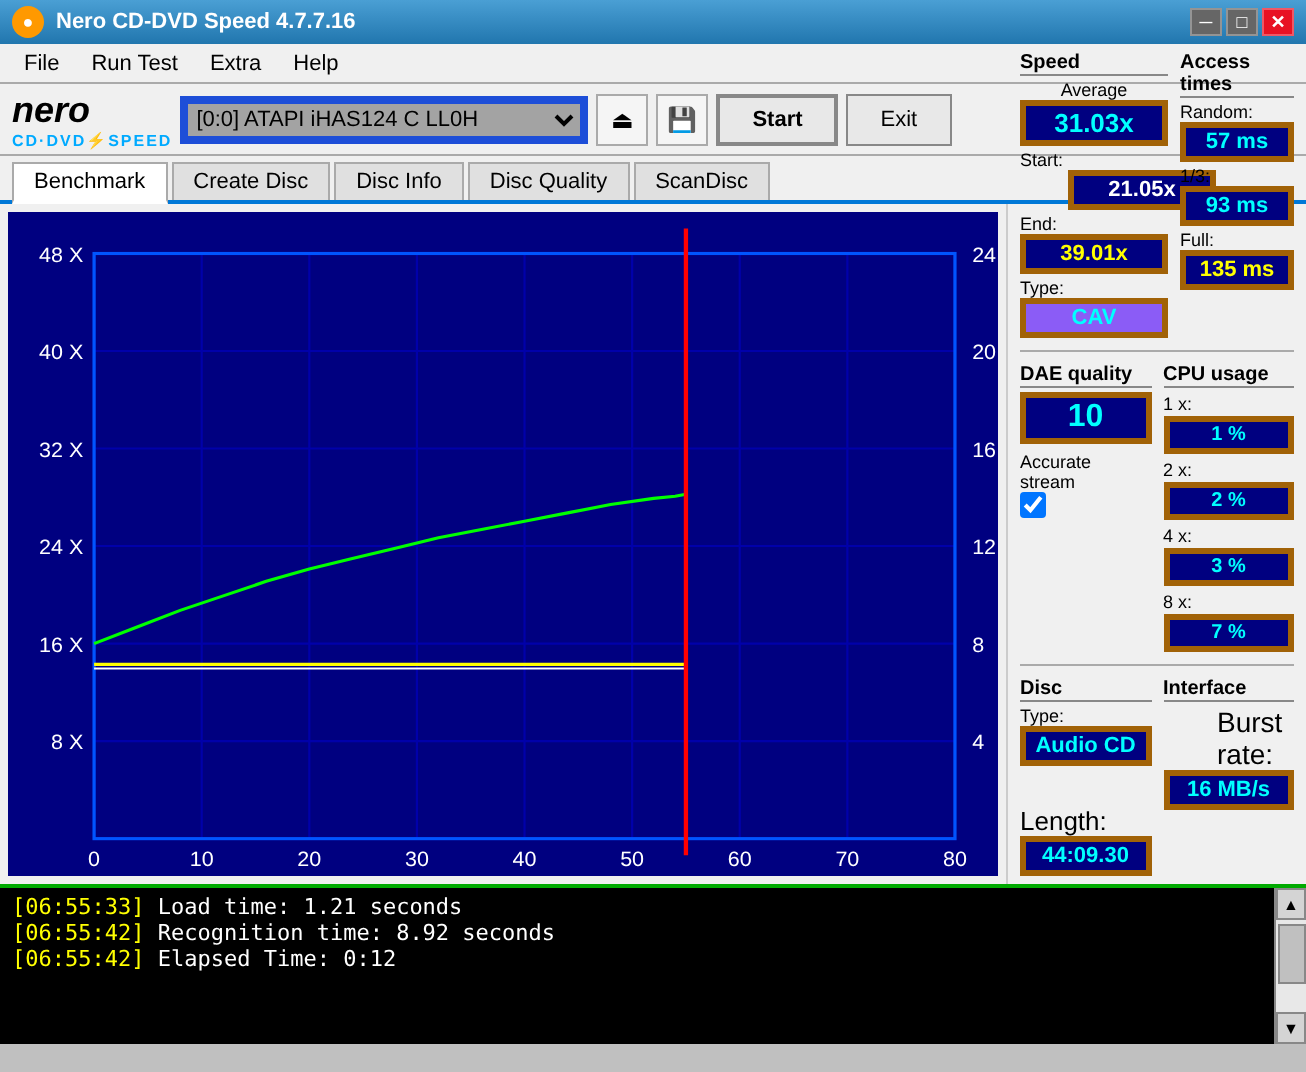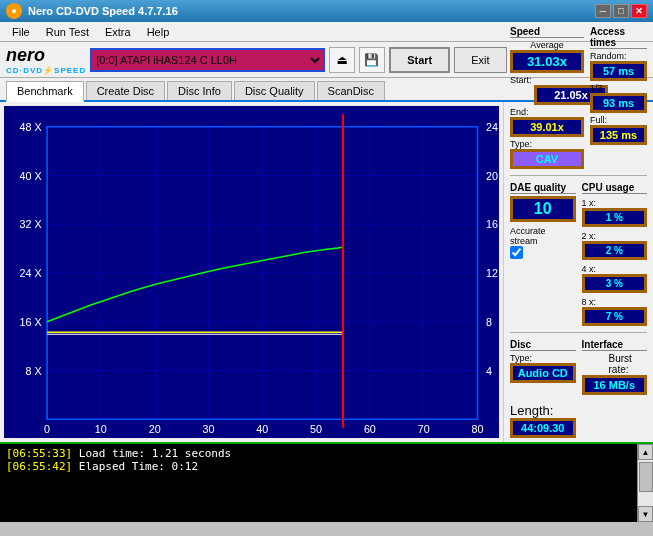--- a/index.html
+++ b/index.html
@@ -17,21 +17,21 @@
     
     
     .menu-bar { background: #f0f0f0; height: 20px; display: flex; align-items: center; padding: 0 4px; border-bottom: 1px solid #aaa; }
     .menu-item { padding: 2px 8px; cursor: pointer; font-size: 11px; }
     
     
     .toolbar { background: #f0f0f0; height: 36px; display: flex; align-items: center; padding: 0 6px; gap: 4px; border-bottom: 1px solid #aaa; }
     .nero-logo { font-size: 18px; font-weight: bold; color: #000; font-style: italic; }
     .nero-sub { font-size: 8px; color: #00aaff; font-weight: bold; letter-spacing: 1px; }
     .logo-block { display: flex; flex-direction: column; }
-    .drive-select { height: 24px; width: 235px; font-size: 11px; border: 2px solid #1d4ed8; background: #be185d; }
+    .drive-select { height: 24px; width: 204px; font-size: 11px; border: 4px solid #1d4ed8; background: #a3a3a3; }
     .toolbar-icon-btn { width: 26px; height: 26px; border: 1px solid #aaa; background: #f5f5f5; display: flex; align-items: center; justify-content: center; cursor: pointer; font-size: 12px; }
     .start-btn { height: 26px; padding: 0 16px; background: #e8e8e8; border: 2px solid #888; cursor: pointer; font-size: 11px; font-weight: bold; }
     .exit-btn { height: 26px; padding: 0 16px; background: #e8e8e8; border: 1px solid #888; cursor: pointer; font-size: 11px; }
     
     
     .tabs { background: #f0f0f0; height: 24px; display: flex; align-items: flex-end; padding: 0 6px; border-bottom: 2px solid #0078d7; }
     .tab { padding: 3px 10px; font-size: 11px; cursor: pointer; border: 1px solid #aaa; border-bottom: none; background: #e0e0e0; margin-right: 2px; }
     .tab.active { background: white; border-bottom: 2px solid white; margin-bottom: -2px; }
     
     
@@ -249,36 +249,40 @@
       <div style="flex:1;">
         <div class="section-header">Disc</div>
         <div style="font-size:9px;">Type:</div>
         <div class="stat-value" style="width:100%; background:#000080; color:#00ffff; font-size:11px;">Audio CD</div>
         <div style="font-size:13px; margin-top:20px;">Length:</div>
         <div class="stat-value" style="width:100%; background:#000080; color:#00ffff; font-size:11px;">44:09.30</div>
       </div>
 
       <div style="flex:1;">
         <div class="section-header">Interface</div>
-        <div style="font-size:10px;padding-left:27px;">Burst rate:</div>
+        <div style="font-size:14px;padding-left:27px;">Burst rate:</div>
         <div class="stat-value" style="width:100%; background:#000080; color:#00ffff; font-size:11px;">16 MB/s</div>
       </div>
     </div>
 
   </div>
 </div>
 
 <div class="log-area">
   <div class="log-text">
     <div class="log-line">
       <span class="log-timestamp">[06:55:33]</span>
       <span class="log-message"> Load time: 1.21 seconds</span>
     </div>
     <div class="log-line">
       <span class="log-timestamp">[06:55:42]</span>
+      <span class="log-message"> Recognition time: 8.92 seconds</span>
+    </div>
+    <div class="log-line">
+      <span class="log-timestamp">[06:55:42]</span>
       <span class="log-message"> Elapsed Time: 0:12</span>
     </div>
   </div>
   <div class="log-scrollbar">
     <div class="scroll-btn">▲</div>
     <div class="scroll-track">
       <div class="scroll-thumb"></div>
     </div>
     <div class="scroll-btn">▼</div>
   </div>

